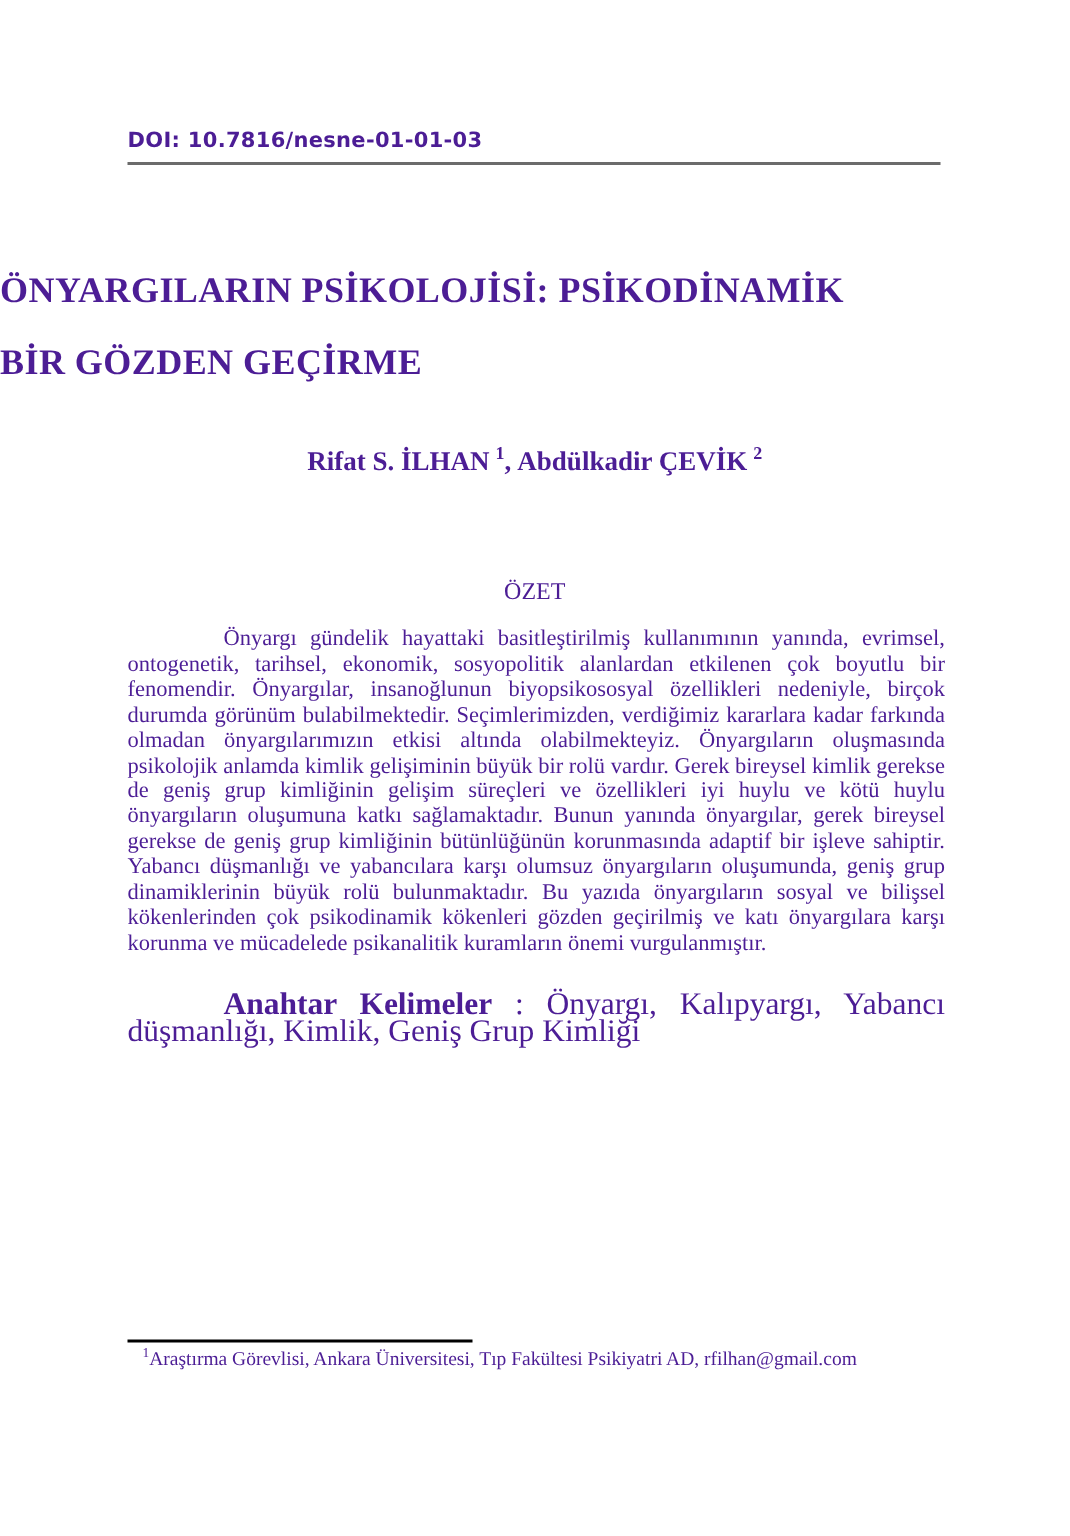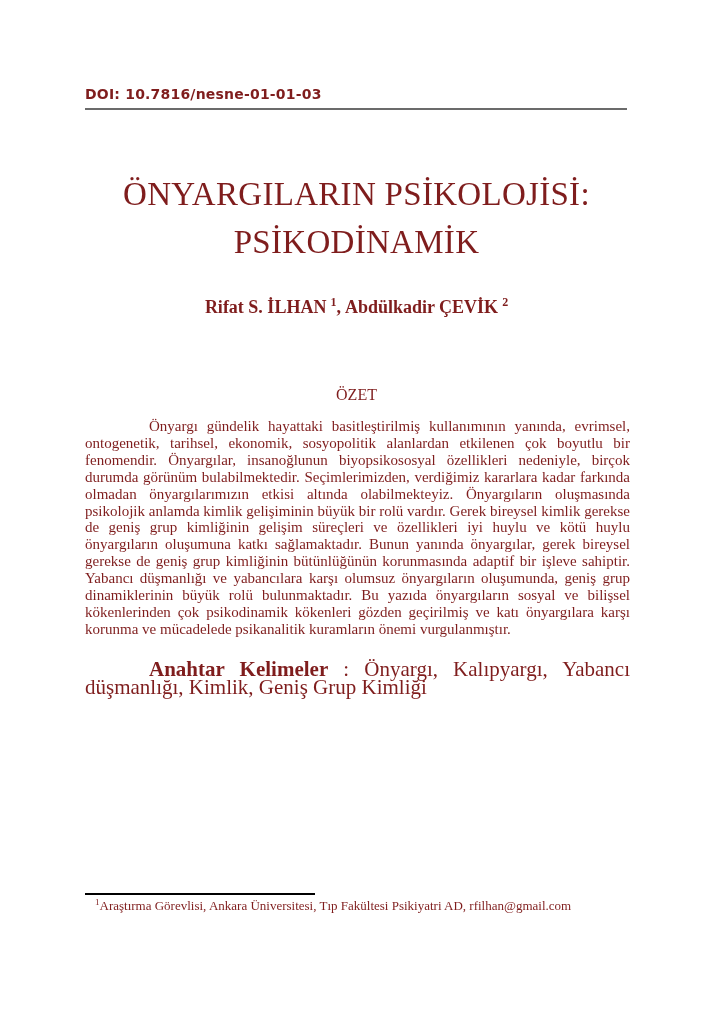--- a/index.html
+++ b/index.html
@@ -5,21 +5,21 @@
   html, body {
     margin: 0;
     padding: 0;
     background: #ffffff;
   }
   .page {
     position: relative;
     width: 713px;
     height: 1024px;
     background: #ffffff;
-    color: #7f1d1d;
+    color: #4c1d95;
     font-family: "Liberation Serif", serif;
     overflow: hidden;
   }
   .doi {
     position: absolute;
     left: 85px;
     top: 86px;
     font-family: "DejaVu Sans", sans-serif;
     font-weight: bold;
     font-size: 14px;
@@ -32,23 +32,23 @@
     top: 108px;
     width: 542px;
     height: 2px;
     background: #6b6b6b;
   }
   .title {
     position: absolute;
     left: 0;
     right: 0;
     top: 170px;
-    text-align: center;
-    font-weight: normal;
-    font-size: 33px;
+    text-align: left;
+    font-weight: bold;
+    font-size: 24px;
     line-height: 48px;
     letter-spacing: 0.3px;
   }
   .authors {
     position: absolute;
     left: 0;
     right: 0;
     top: 295px;
     text-align: center;
     font-weight: bold;
@@ -126,20 +126,21 @@
 </head>
 <body>
 
 <div class="page">
 
   <div class="doi">DOI: 10.7816/nesne-01-01-03</div>
   <div class="doi-rule"></div>
 
   <div class="title">
     <div>ÖNYARGILARIN PSİKOLOJİSİ: PSİKODİNAMİK</div>
+    <div>BİR GÖZDEN GEÇİRME</div>
   </div>
 
   <div class="authors"><span>Rifat S. İLHAN</span><sup>1</sup><span class="sep">,</span><span>Abdülkadir ÇEVİK</span><sup>2</sup></div>
 
   <div class="abstract-heading">ÖZET</div>
 
   <p class="abstract">Önyargı gündelik hayattaki basitleştirilmiş kullanımının yanında, evrimsel, ontogenetik, tarihsel, ekonomik, sosyopolitik alanlardan etkilenen çok boyutlu bir fenomendir. Önyargılar, insanoğlunun biyopsikososyal özellikleri nedeniyle, birçok durumda görünüm bulabilmektedir. Seçimlerimizden, verdiğimiz kararlara kadar farkında olmadan önyargılarımızın etkisi altında olabilmekteyiz. Önyargıların oluşmasında psikolojik anlamda kimlik gelişiminin büyük bir rolü vardır. Gerek bireysel kimlik gerekse de geniş grup kimliğinin gelişim süreçleri ve özellikleri iyi huylu ve kötü huylu önyargıların oluşumuna katkı sağlamaktadır. Bunun yanında önyargılar, gerek bireysel gerekse de geniş grup kimliğinin bütünlüğünün korunmasında adaptif bir işleve sahiptir. Yabancı düşmanlığı ve yabancılara karşı olumsuz önyargıların oluşumunda, geniş grup dinamiklerinin büyük rolü bulunmaktadır. Bu yazıda önyargıların sosyal ve bilişsel kökenlerinden çok psikodinamik kökenleri gözden geçirilmiş ve katı önyargılara karşı korunma ve mücadelede psikanalitik kuramların önemi vurgulanmıştır.</p>
 
   <p class="keywords"><span class="kw-label">Anahtar Kelimeler</span><span> : </span><span>Önyargı, Kalıpyargı, Yabancı düşmanlığı, Kimlik, Geniş Grup Kimliği</span></p>
 

